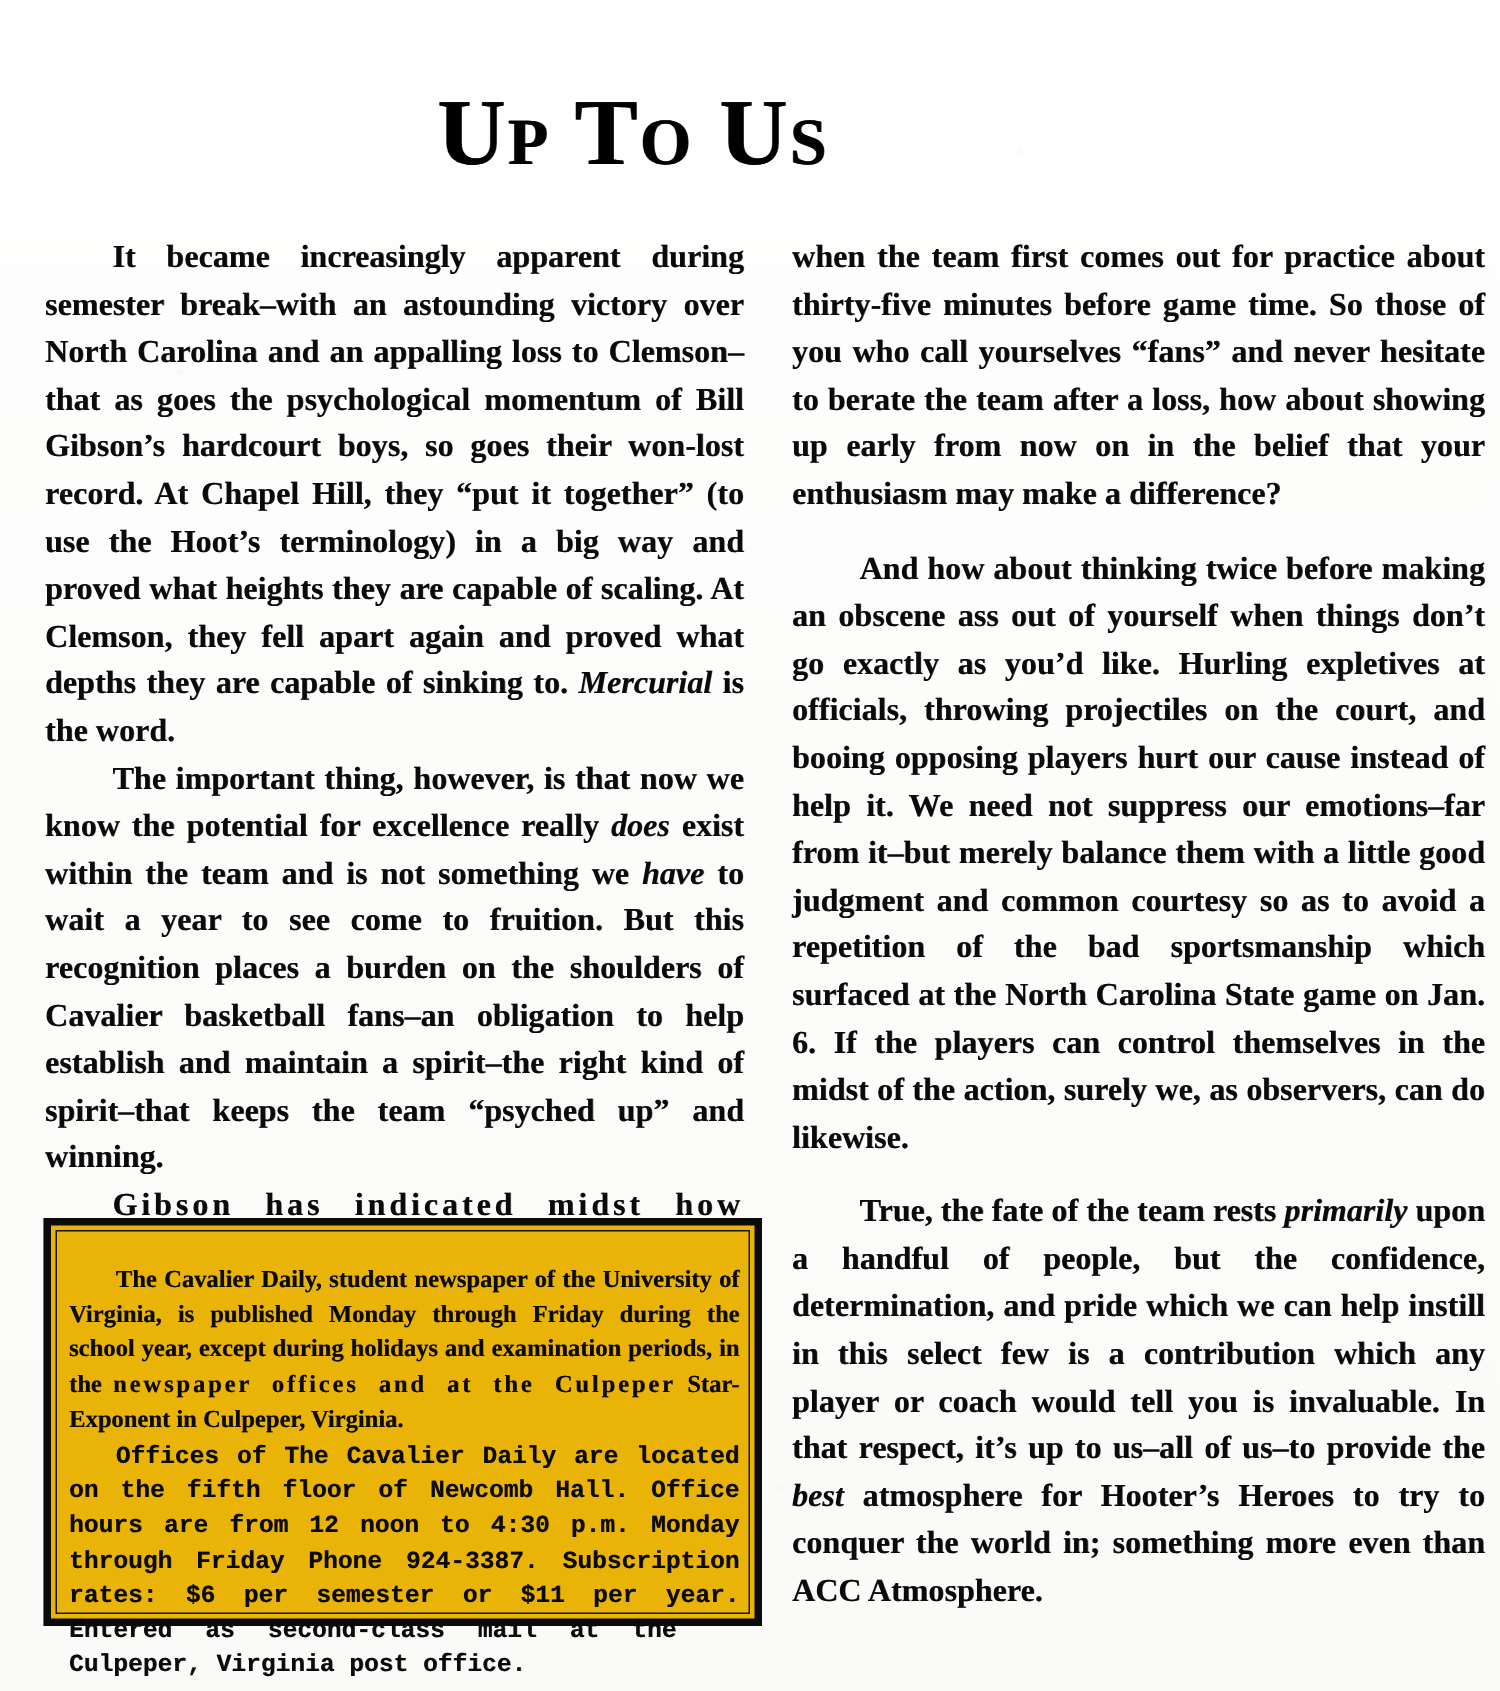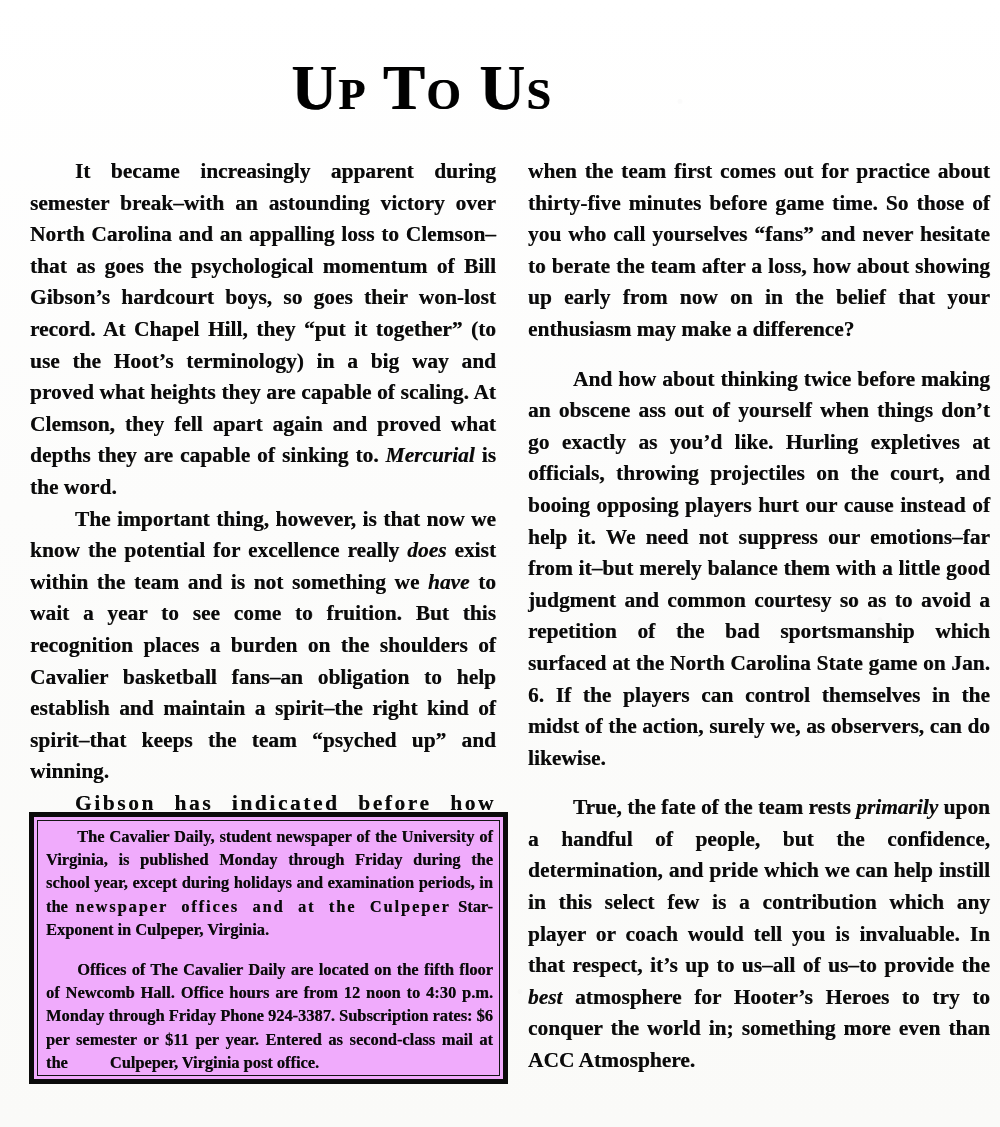--- a/index.html
+++ b/index.html
@@ -84,43 +84,43 @@
 
   
   .masthead-box {
     position: absolute;
     left: 29px;
     top: 812px;
     width: 479px;
     height: 272px;
     z-index: 3;
     border: 5px solid #0b0b0b;
-    background: #f0abfc;
+    background: #eab308;
     box-sizing: border-box;
-    padding: 8px 10px 4px 12px;
+    padding: 24px 10px 4px 12px;
   }
   .masthead-box::after {
     content: "";
     position: absolute;
     inset: 3px;
     border: 1.5px solid #141414;
     pointer-events: none;
   }
   .masthead-box p {
     position: relative;
     z-index: 1;
     margin: 0;
     font-size: 16.4px;
     line-height: 23.2px;
     font-weight: 700;
     text-align: justify;
     text-indent: 1.9em;
     text-shadow: 0.3px 0 0 rgba(0,0,0,0.6);
   }
-  .masthead-box p + p { margin-top: 17px; }
+  .masthead-box p + p { margin-top: 2px; font-family: Liberation Mono, monospace; }
   .mb-spaced { letter-spacing: 1.9px; word-spacing: 4px; }
   .mb-gap { display: inline-block; width: 42px; }
 </style>
 </head>
 <body>
 
 <div class="paper-grain"></div>
 
 <h1 class="headline">Up To Us</h1>
 
@@ -128,21 +128,21 @@
 
   <p>
     <span>It became increasingly apparent during semester break–with an astounding victory over North Carolina and an appalling loss to Clemson–that as goes the psychological momentum of Bill Gibson’s hardcourt boys, so goes their won-lost record. At Chapel Hill, they “put it together” (to use the Hoot’s terminology) in a big way and proved what heights they are capable of scaling. At Clemson, they fell apart again and proved what depths they are capable of sinking to. </span><em>Mercurial</em><span> is the word.</span>
   </p>
 
   <p>
     <span>The important thing, however, is that now we know the potential for excellence really </span><em>does</em><span> exist within the team and is not something we </span><em>have</em><span> to wait a year to see come to fruition. But this recognition places a burden on the shoulders of Cavalier basketball fans–an obligation to help establish and maintain a spirit–the right kind of spirit–that keeps the team “psyched up” and winning.</span>
   </p>
 
   <p>
-    <span class="spaced">Gibson has indicated before how</span><span> important it is that fans be at University Hall</span>
+    <span class="spaced">Gibson has indicated midst how</span><span> important it is that fans be at University Hall</span>
   </p>
 
 </div>
 
 <div class="col col-right">
 
   <p class="no-indent">
     <span>when the team first comes out for practice about thirty-five minutes before game time. So those of you who call yourselves “fans” and never hesitate to berate the team after a loss, how about showing up early from now on in the belief that your enthusiasm may make a difference?</span>
   </p>
 

